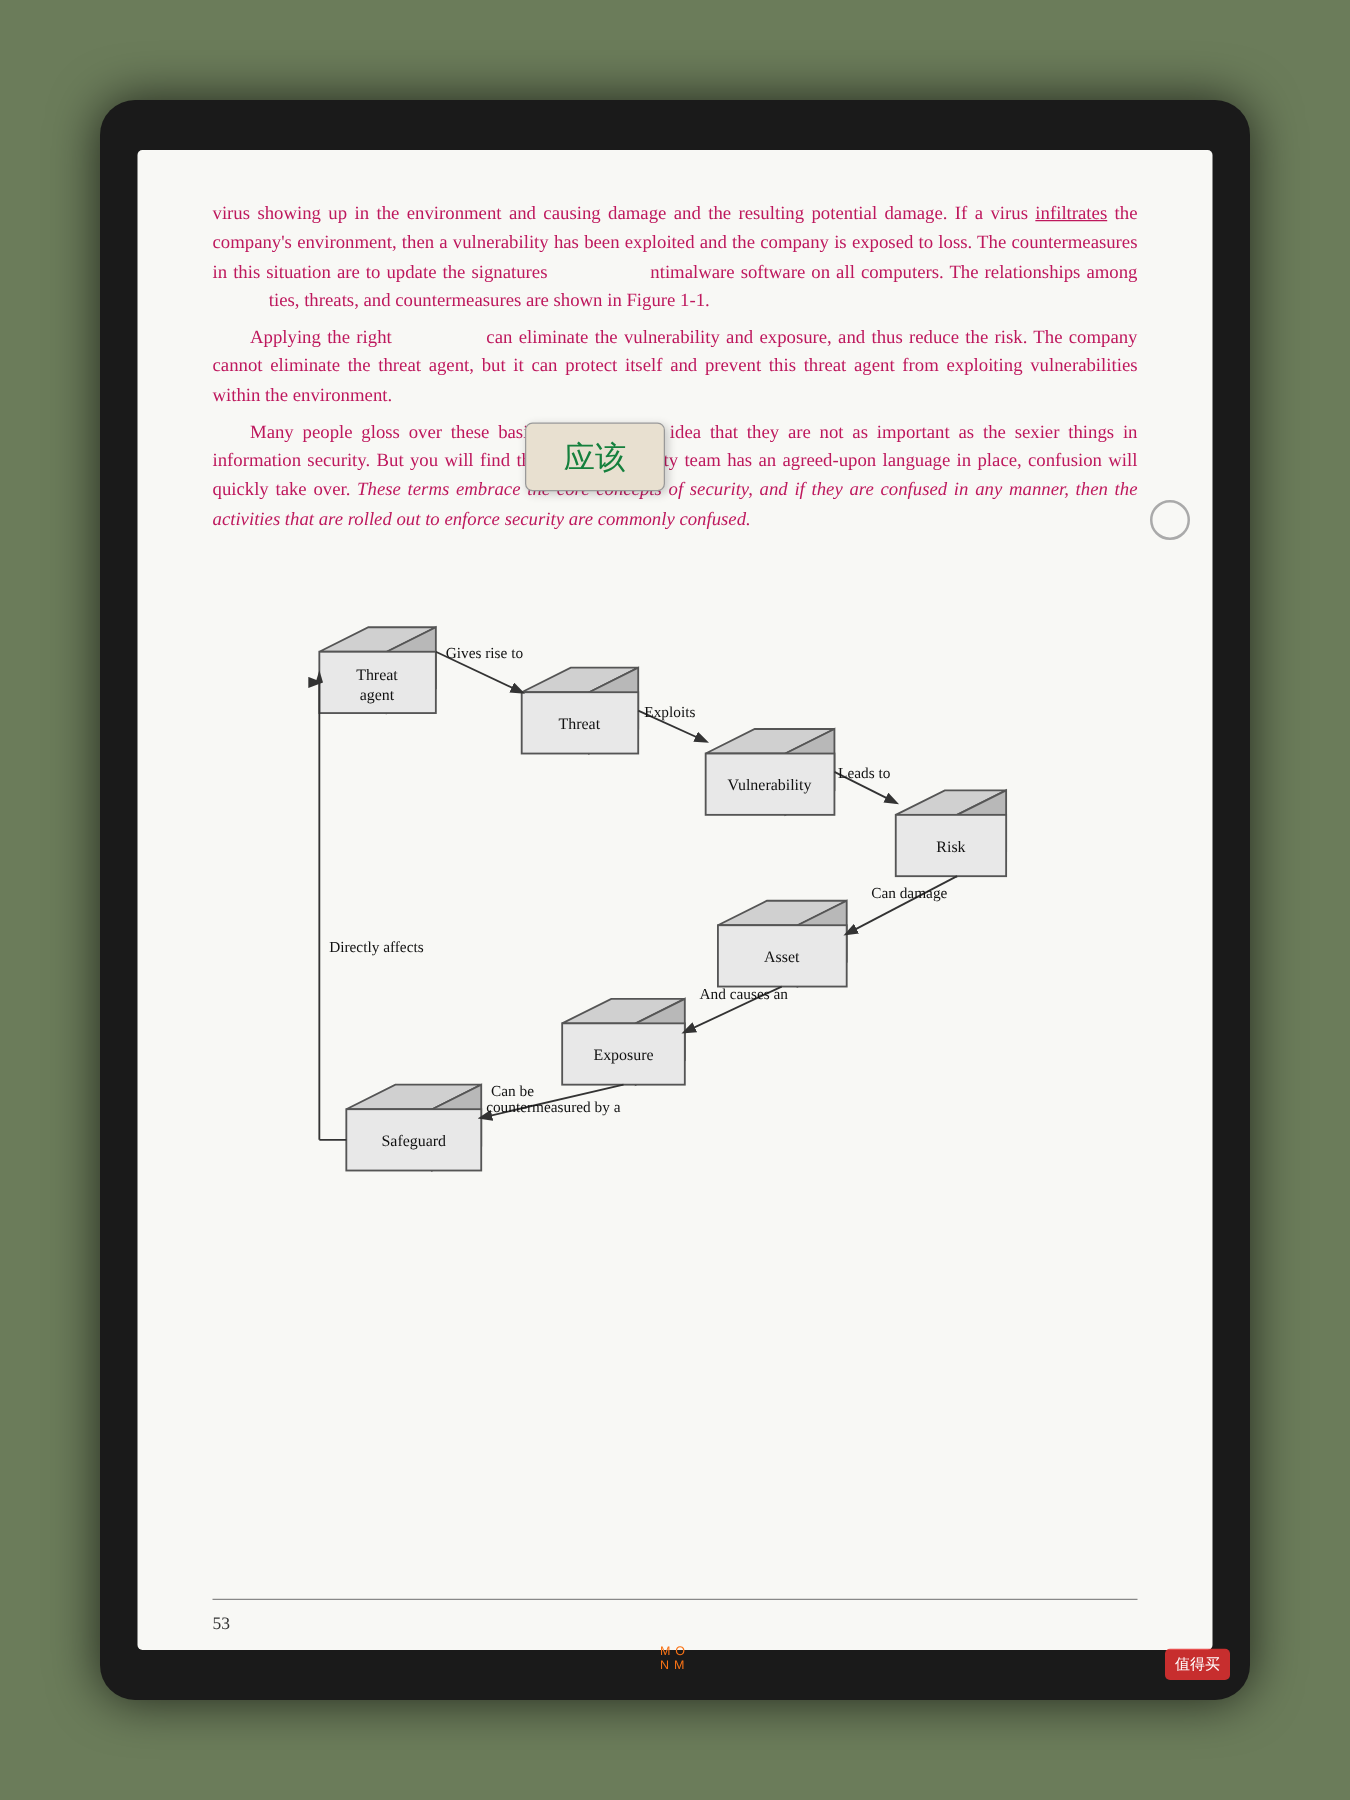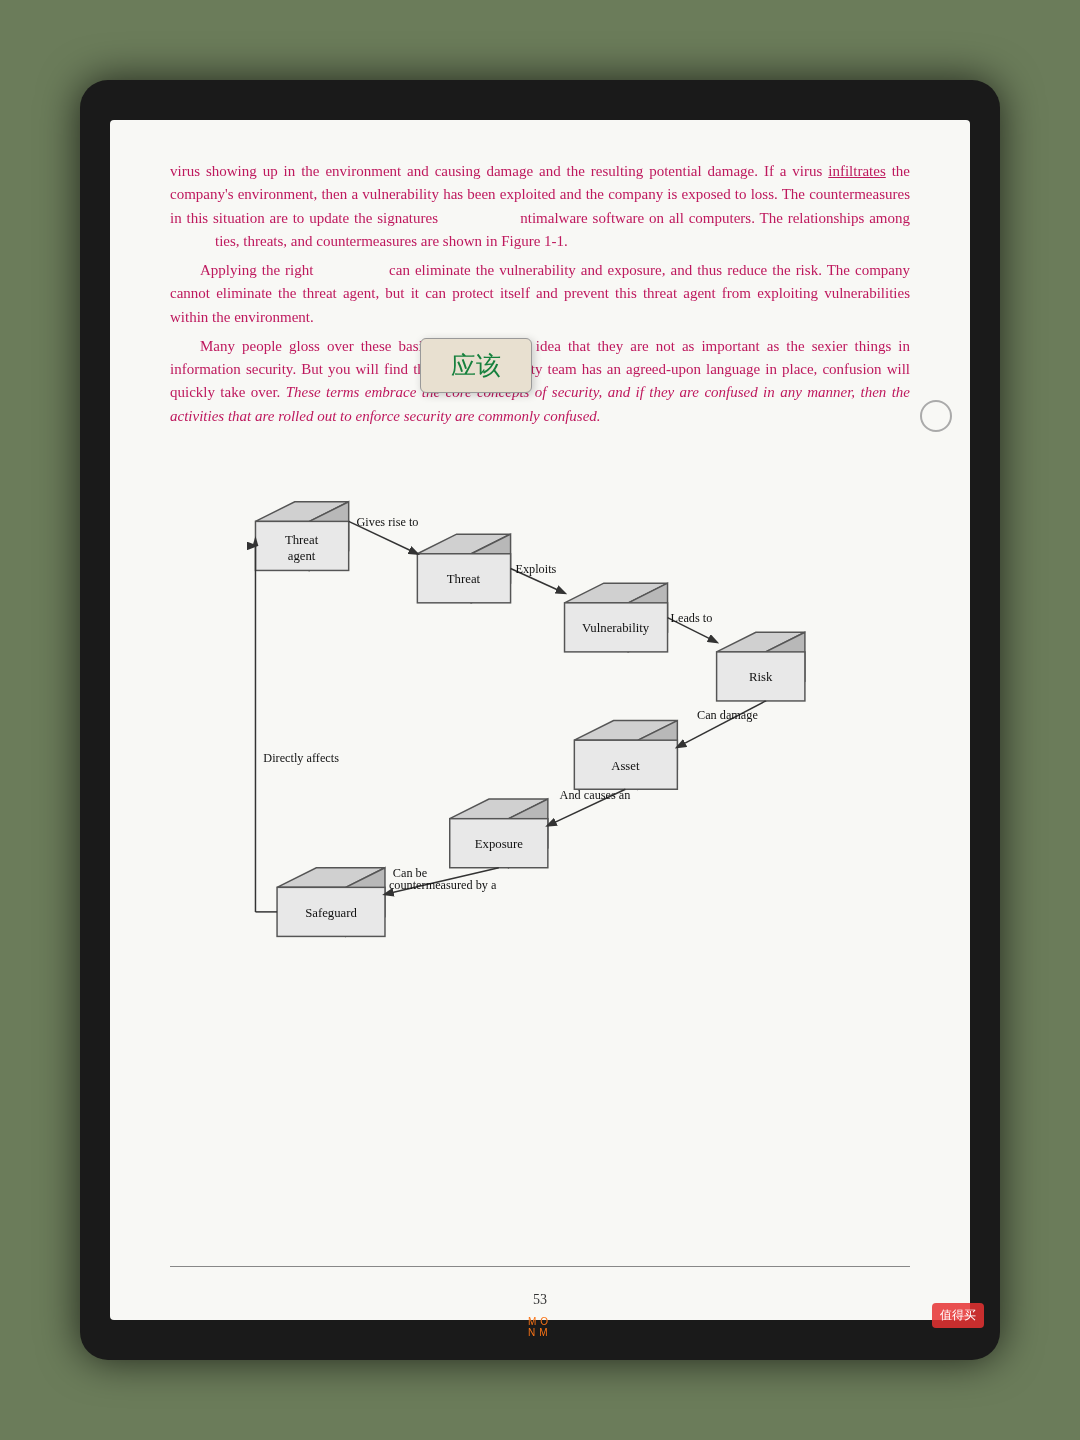--- a/index.html
+++ b/index.html
@@ -99,42 +99,41 @@
     }
 
     
     .box-face-front { fill: #e8e8e8; stroke: #555; stroke-width: 1.5; }
     .box-face-top { fill: #d0d0d0; stroke: #555; stroke-width: 1.5; }
     .box-face-side { fill: #b8b8b8; stroke: #555; stroke-width: 1.5; }
     .box-text { font-family: Georgia, serif; font-size: 13px; fill: #111; text-anchor: middle; }
     .label-text { font-family: Georgia, serif; font-size: 12.5px; fill: #111; }
 
     .page-footer {
-      text-align: center;
-      padding: 25px 0 12px 0;
+      padding: 12px 0 12px 0;
       font-size: 14px;
       color: #333;
       border-top: 1px solid #888;
       margin: 0 60px;
     }
 
     .device-logo {
       position: absolute;
       bottom: 22px;
       left: 50%;
       transform: translateX(-50%);
       color: #f97316;
       font-size: 10px;
       letter-spacing: 4px;
       font-family: sans-serif;
     }
 
     .watermark {
       position: absolute;
-      bottom: 32px;
+      bottom: 16px;
       right: 16px;
       background: rgba(230,50,50,0.85);
       color: white;
       font-size: 12px;
       padding: 4px 8px;
       border-radius: 4px;
       font-family: sans-serif;
     }
   </style>
 </head>

